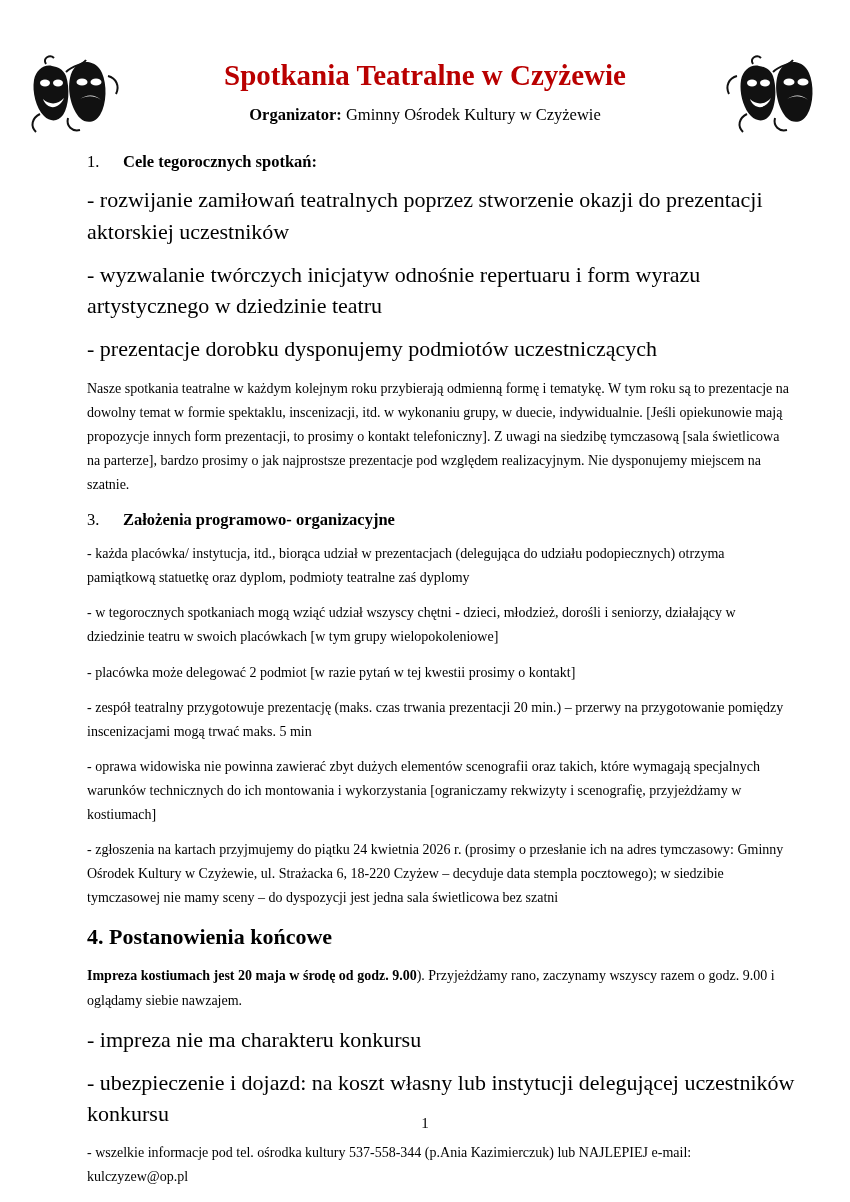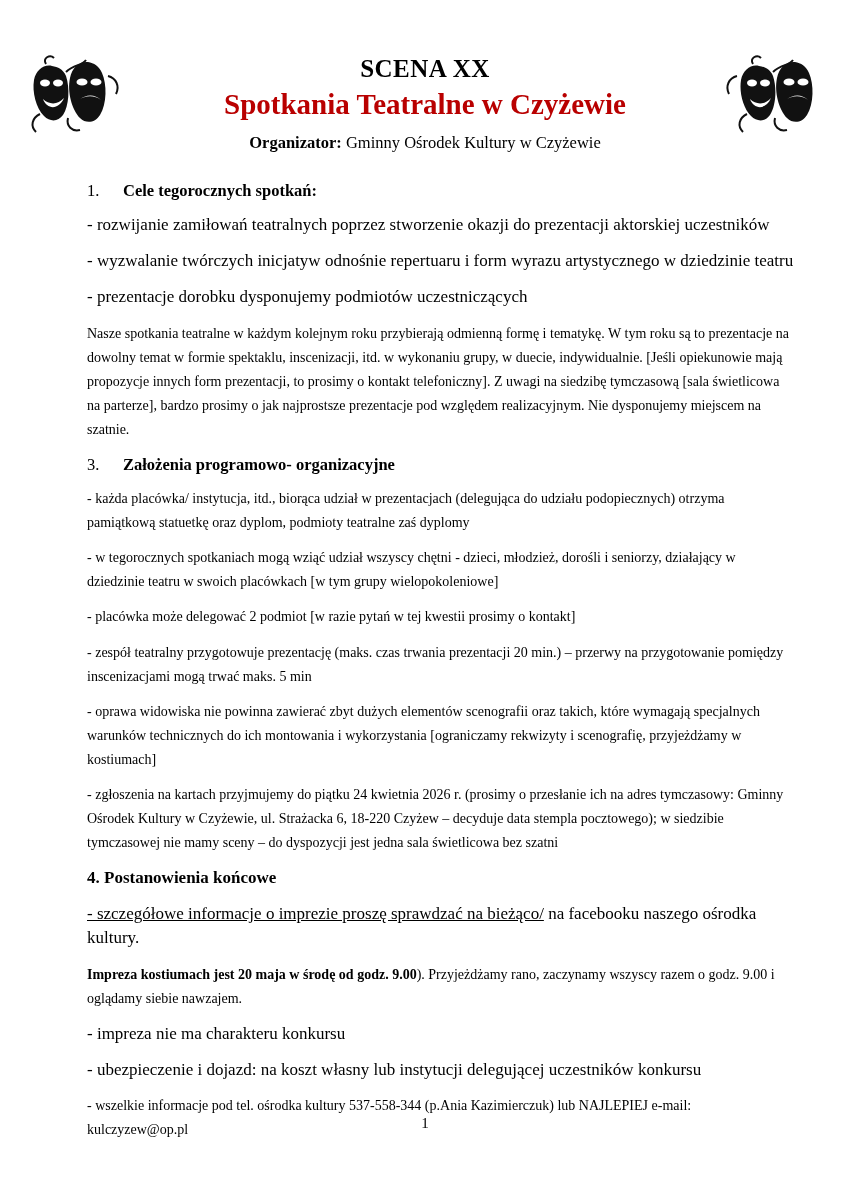--- a/index.html
+++ b/index.html
@@ -79,21 +79,21 @@
     padding-left: 36px;
     position: relative;
     line-height: 1.35;
   }
   .num-item .num {
     position: absolute;
     left: 0;
     font-weight: normal;
   }
   p.line {
-    font-size: 17px;
+    font-size: 22px;
     margin: 0 0 12px 0;
     line-height: 1.42;
     text-align: left;
   }
   p.para {
     font-size: 14px;
     margin: 0 0 12px 0;
     line-height: 1.72;
     text-align: left;
   }
@@ -160,21 +160,20 @@
         <path d="M30 12 C26 6 34 2 38 6"></path>
         <path d="M50 20 C58 12 66 14 70 8"></path>
         <path d="M14 24 C6 26 2 34 6 42"></path>
         <path d="M24 62 C16 66 14 74 20 80"></path>
         <path d="M52 66 C50 74 56 80 64 78"></path>
       </g>
     </svg>
   </div>
 
   <div class="header">
-    <div class="title-main">SCENA XX</div>
     <div class="title-sub">Spotkania Teatralne w Czyżewie</div>
     <div class="organizer"><b>Organizator:</b><span> Gminny Ośrodek Kultury w Czyżewie</span></div>
   </div>
 
   <div class="content">
 
     <div class="num-item">
       <span class="num">1.</span>
       <span>Cele tegorocznych spotkań:</span>
     </div>
@@ -192,21 +191,20 @@
 
     <p class="para tight">- każda placówka/ instytucja, itd., biorąca udział w prezentacjach (delegująca do udziału podopiecznych) otrzyma pamiątkową statuetkę oraz dyplom, podmioty teatralne zaś dyplomy</p>
     <p class="para tight">- w tegorocznych spotkaniach mogą wziąć udział wszyscy chętni -  dzieci, młodzież, dorośli i seniorzy, działający w dziedzinie teatru w swoich placówkach [w tym grupy wielopokoleniowe]</p>
     <p class="para tight">- placówka może delegować 2 podmiot [w razie pytań w tej kwestii prosimy o kontakt]</p>
     <p class="para tight">- zespół teatralny przygotowuje prezentację (maks. czas trwania prezentacji 20 min.) – przerwy na przygotowanie pomiędzy inscenizacjami mogą trwać maks. 5 min</p>
     <p class="para tight">- oprawa widowiska nie powinna zawierać zbyt dużych elementów scenografii oraz takich, które wymagają specjalnych warunków technicznych do ich montowania i wykorzystania [ograniczamy rekwizyty i scenografię, przyjeżdżamy w kostiumach]</p>
     <p class="para tight">- zgłoszenia na kartach przyjmujemy do piątku 24 kwietnia 2026 r. (prosimy o przesłanie ich na adres tymczasowy: Gminny Ośrodek Kultury w Czyżewie, ul. Strażacka 6, 18-220 Czyżew – decyduje data stempla pocztowego); w siedzibie tymczasowej nie mamy sceny – do dyspozycji jest jedna sala świetlicowa bez szatni</p>
 
     <p class="line b">4. Postanowienia końcowe</p>
 
-    <p class="line"><span class="u-link">- szczegółowe informacje o imprezie proszę sprawdzać na bieżąco/</span><span> na facebooku naszego ośrodka kultury.</span></p>
 
     <p class="para tight"><span class="b">Impreza kostiumach jest </span><span class="b">20 maja w środę od godz. 9.00</span><span>). Przyjeżdżamy rano, zaczynamy wszyscy razem o godz. 9.00 i oglądamy siebie nawzajem.</span></p>
 
     <p class="line">- impreza nie ma charakteru konkursu</p>
     <p class="line">- ubezpieczenie i dojazd: na koszt własny lub instytucji delegującej uczestników konkursu</p>
     <p class="para tight">- wszelkie informacje pod tel. ośrodka kultury 537-558-344 (p.Ania Kazimierczuk)  lub  NAJLEPIEJ e-mail: kulczyzew@op.pl</p>
 
   </div>
 
   <div class="pagenum">1</div>

